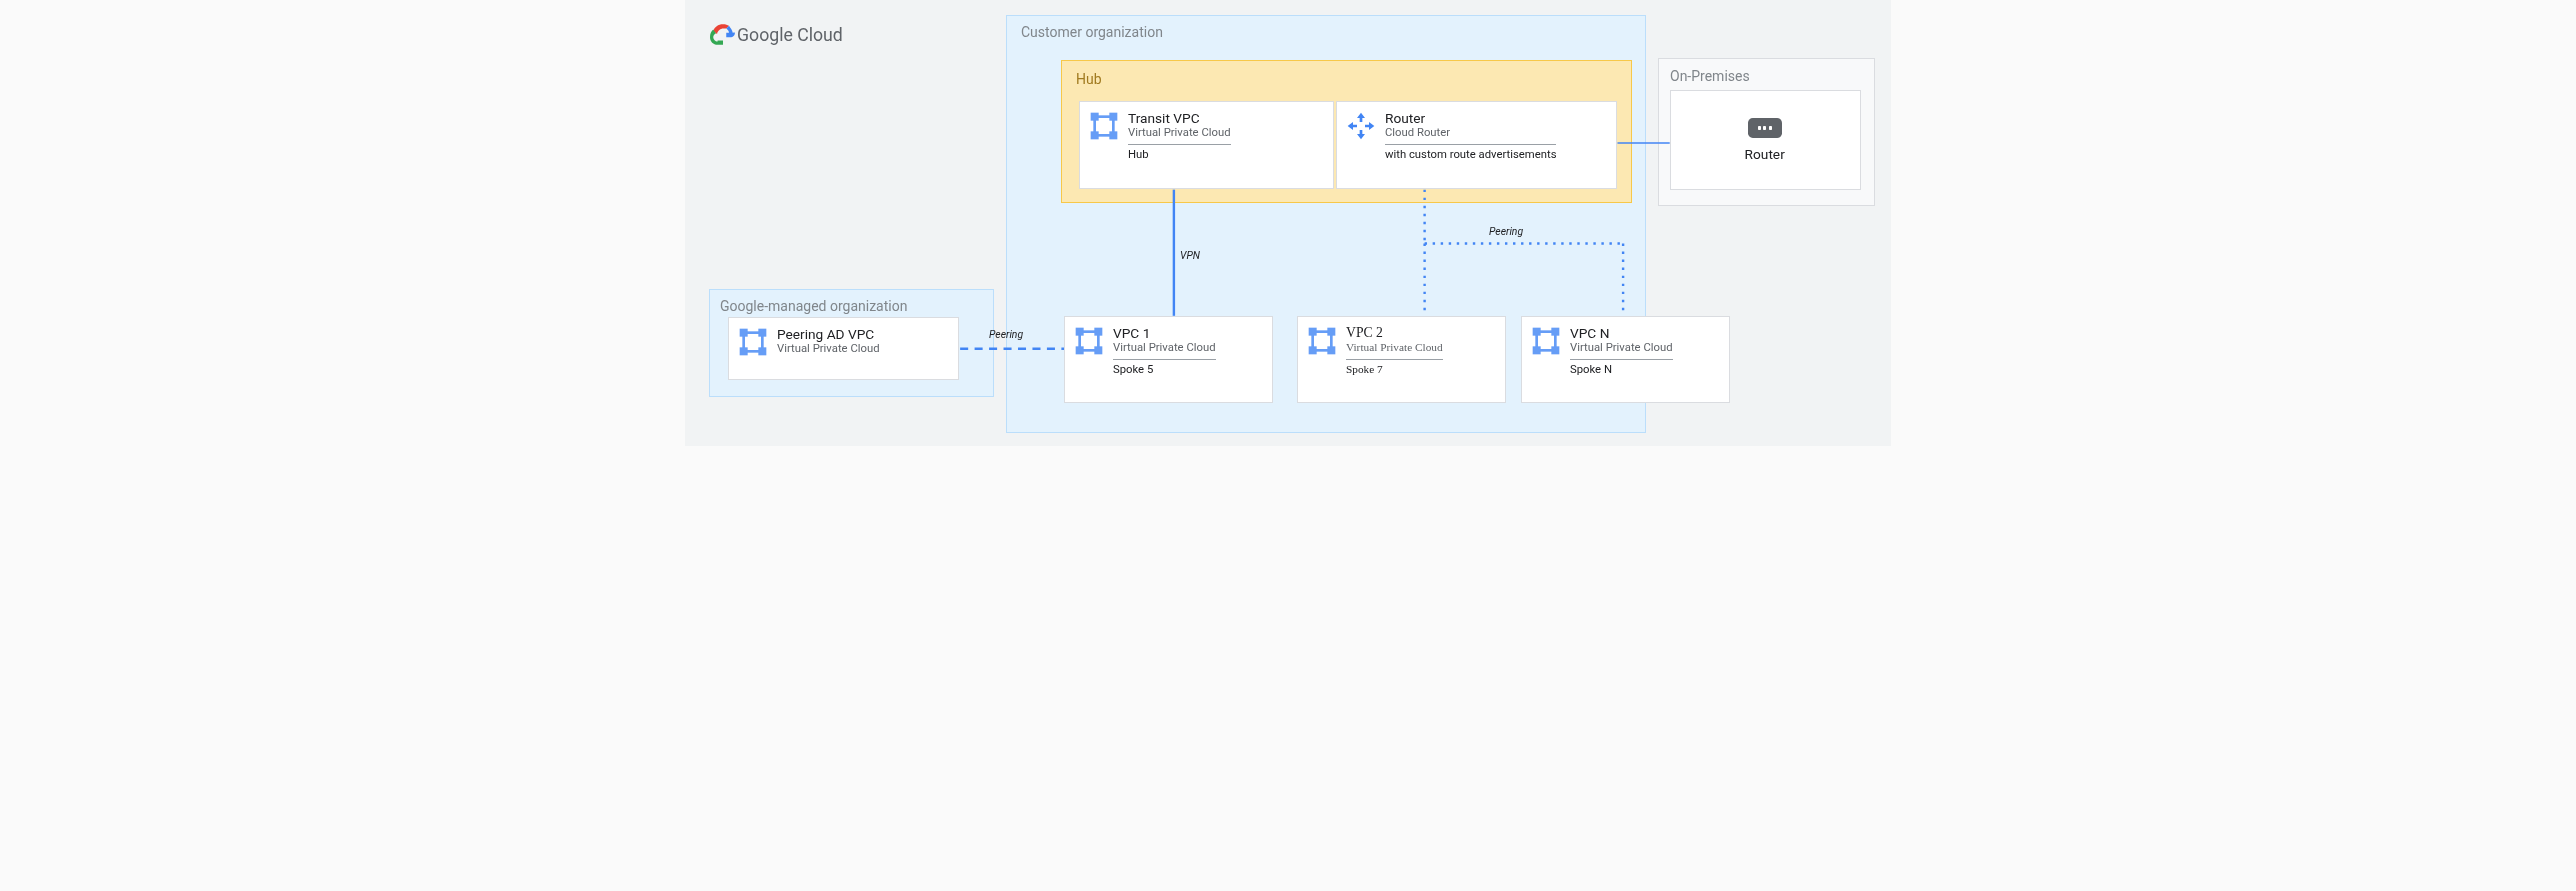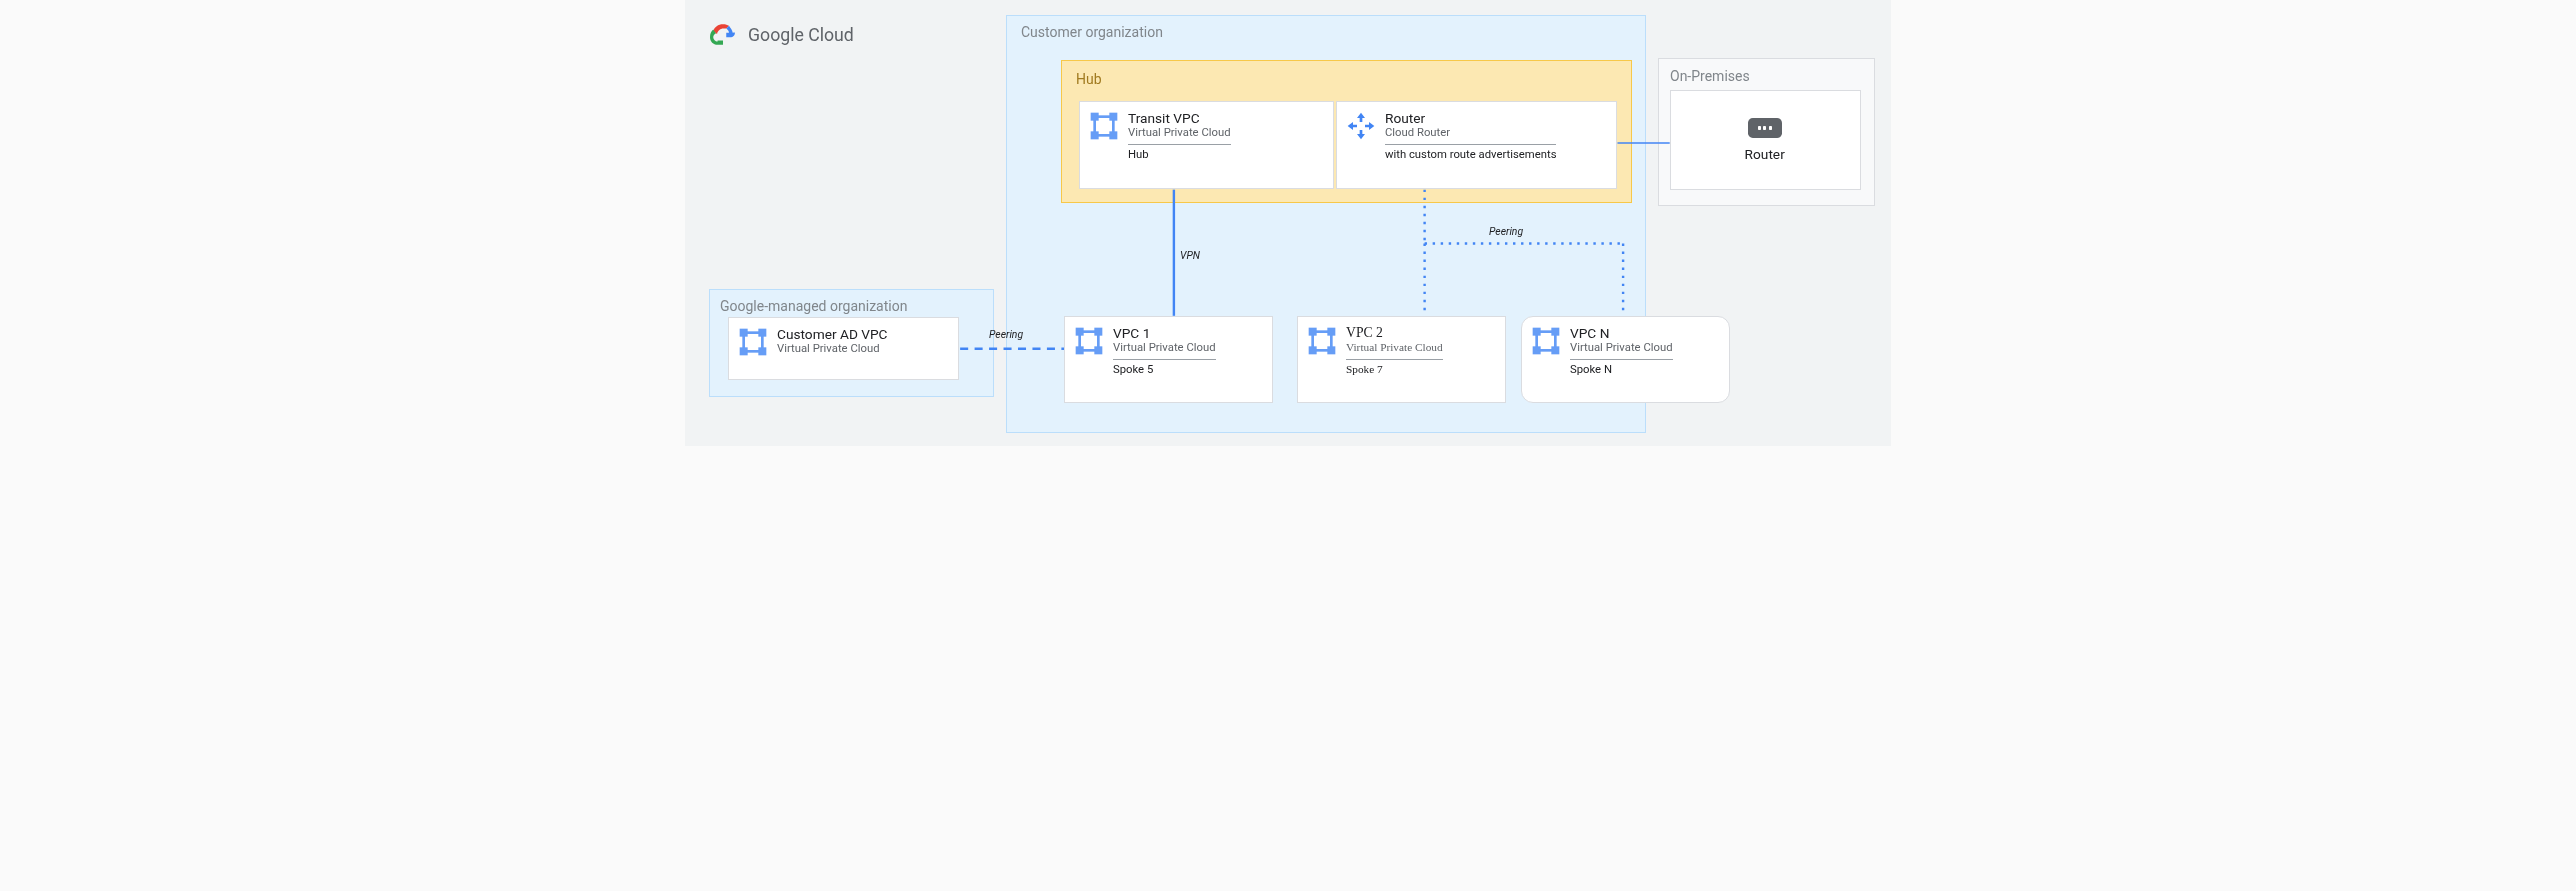--- a/index.html
+++ b/index.html
@@ -12,21 +12,21 @@
     --grey-txt:#80868b;
     --grey-border:#dadce0;
   }
   body{margin:0;font-family:Roboto,Arial,sans-serif;background:#fafafa;}
   .canvas{position:relative;width:1206px;height:446px;background:var(--grey-bg);margin:0 auto;}
   .zone-label{position:absolute;font-size:14px;color:var(--grey-txt);}
   .zone{position:absolute;border:0.8px solid var(--grey-border);box-sizing:border-box;}
   .zone.cust{background:var(--cust-bg);border-color:var(--cust-border);}
   .zone.hub{background:var(--hub-bg);border-color:var(--hub-border);}
   .zone.grey{background:#f8f9fa;}
-  .gc-logo{position:absolute;display:flex;align-items:center;gap:12px;}
+  .gc-logo{position:absolute;display:flex;align-items:center;gap:1px;}
   .gc-text{font-family:"Product Sans","Google Sans",Roboto,Arial,sans-serif;font-size:17.7px;color:#5f6368;}
   .node{position:absolute;background:#fff;border:0.8px solid var(--grey-border);box-sizing:border-box;padding:8px 9.6px 8px 8px;display:flex;}
   .node .icon{width:32px;height:32px;margin-right:8px;flex:none;}
   .node .body{display:flex;flex-direction:column;min-width:0;}
   .node .title{font-size:13.7px;color:#202124;}
   .node .sub{font-size:11.3px;color:#5f6368;line-height:1.2;}
   .node .rule{height:0.8px;background:#9aa0a6;margin:4px 0 3.2px;}
   .node .extra{font-size:11.3px;color:#202124;}
   .node.router{flex-direction:column;align-items:center;justify-content:center;gap:6.4px;text-align:center;}
   .node.router .title{margin-top:1.6px;}
@@ -126,21 +126,21 @@
           <rect x="16" y="2" width="6" height="6"></rect>
           <rect x="2" y="16" width="6" height="6"></rect>
           <rect x="16" y="16" width="6" height="6"></rect>
           <rect x="4" y="7" width="2" height="10"></rect>
           <rect x="18" y="7" width="2" height="10"></rect>
           <rect x="7" y="4" width="10" height="2"></rect>
           <rect x="7" y="18" width="10" height="2"></rect>
         </g>
       </svg>
     <div class="body">
-      <div class="title">Customer AD VPC</div>
+      <div class="title">Peering AD VPC</div>
       <div class="sub">Virtual Private Cloud</div>
     </div>
   </div>
 
   <div class="node" style="left:379px;top:316px;width:209px;height:87px;">
     <svg class="icon" viewBox="0 0 24 24">
         <g class="vpc-icon">
           <rect x="2" y="2" width="6" height="6"></rect>
           <rect x="16" y="2" width="6" height="6"></rect>
           <rect x="2" y="16" width="6" height="6"></rect>
@@ -173,21 +173,21 @@
         </g>
       </svg>
     <div class="body">
       <div class="title">VPC 2</div>
       <div class="sub">Virtual Private Cloud</div>
       <div class="rule"></div>
       <div class="extra">Spoke 7</div>
     </div>
   </div>
 
-  <div class="node" style="left:836px;top:316px;width:209px;height:87px;border-radius:12px;">
+  <div class="node" style="left:836px;top:316px;width:209px;height:87px;">
     <svg class="icon" viewBox="0 0 24 24">
         <g class="vpc-icon">
           <rect x="2" y="2" width="6" height="6"></rect>
           <rect x="16" y="2" width="6" height="6"></rect>
           <rect x="2" y="16" width="6" height="6"></rect>
           <rect x="16" y="16" width="6" height="6"></rect>
           <rect x="4" y="7" width="2" height="10"></rect>
           <rect x="18" y="7" width="2" height="10"></rect>
           <rect x="7" y="4" width="10" height="2"></rect>
           <rect x="7" y="18" width="10" height="2"></rect>

